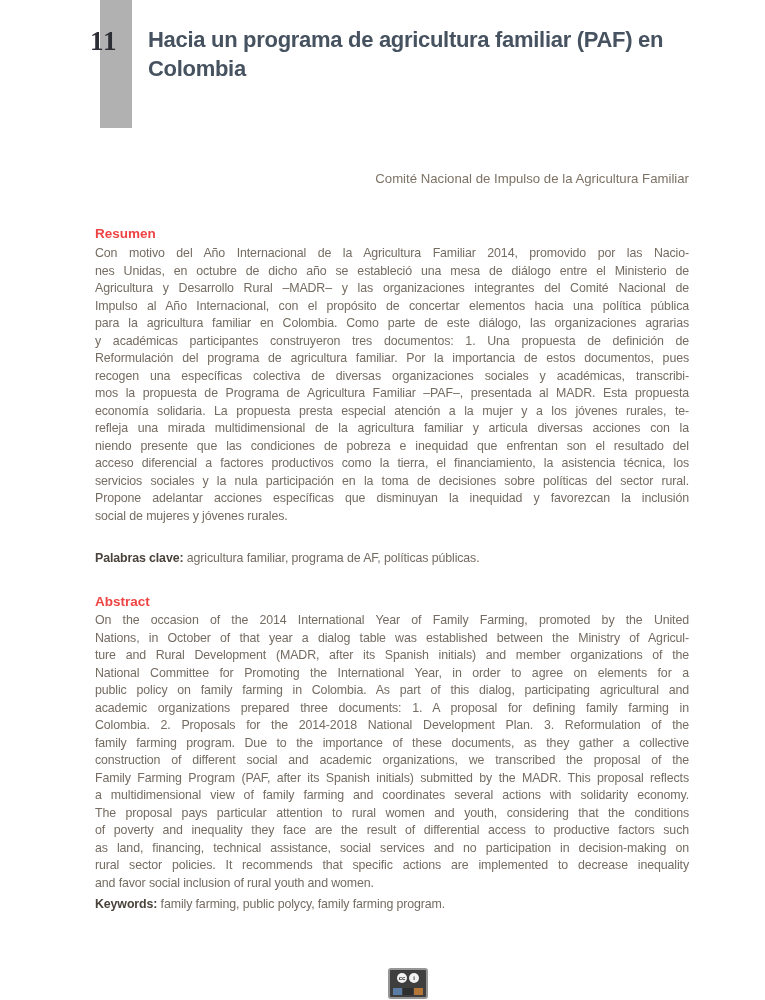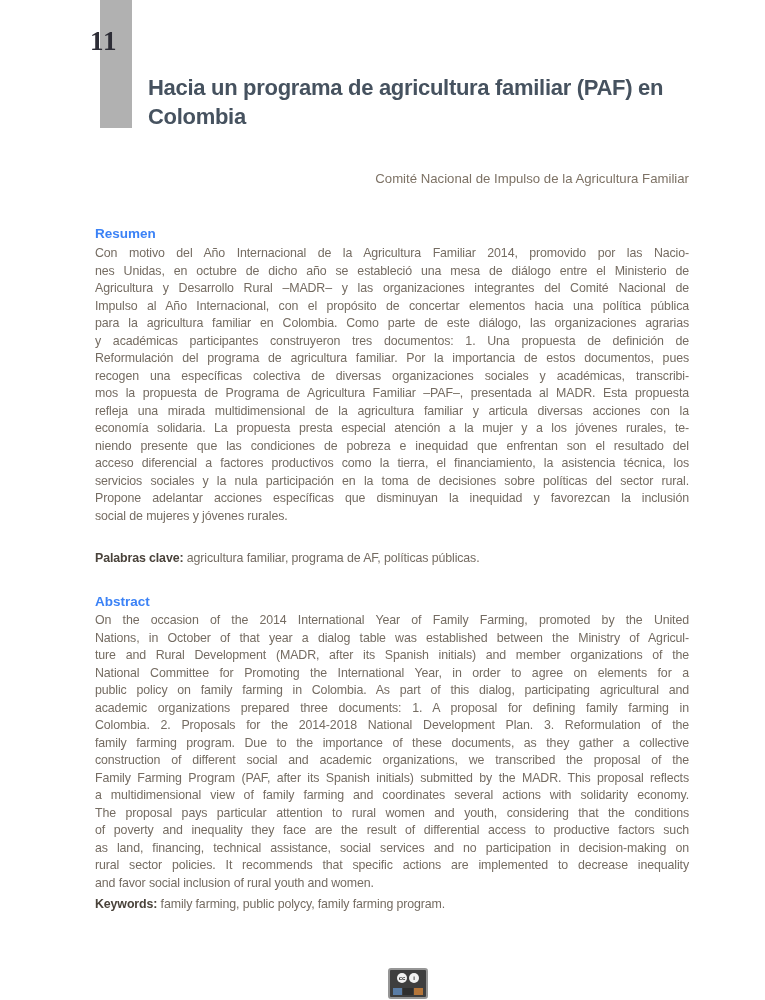--- a/index.html
+++ b/index.html
@@ -33,21 +33,20 @@
   
   .title-block {
     position: absolute;
     left: 148px; top: 25px;
     width: 545px;
     font-size: 22px;
     line-height: 29px;
     font-weight: 700;
     color: #46525f;
     letter-spacing: -0.3px;
-    margin-top: 48px;
   }
   .subtitle {
     position: absolute;
     left: 148px; top: 94px;
     width: 545px;
     font-size: 19.5px;
     font-weight: 700;
     color: #bcbcbc;
     letter-spacing: -0.2px;
   }
@@ -61,21 +60,21 @@
     font-size: 13.2px;
     color: #7d7265;
   }
 
   
   .sec-heading {
     position: absolute;
     left: 95px;
     font-size: 13.5px;
     font-weight: 700;
-    color: #3b82f6;
+    color: #ef4444;
   }
   .resumen-h  { top: 226px; }
   .abstract-h { top: 594px; }
 
   
   .para {
     position: absolute;
     left: 95px;
     width: 594px;
     font-size: 12.4px;
@@ -163,22 +162,22 @@
   <div class="para resumen-p">
       <div class="line">Con motivo del Año Internacional de la Agricultura Familiar 2014, promovido por las Nacio-</div>
       <div class="line">nes Unidas, en octubre de dicho año se estableció una mesa de diálogo entre el Ministerio de</div>
       <div class="line">Agricultura y Desarrollo Rural –MADR– y las organizaciones integrantes del Comité Nacional de</div>
       <div class="line">Impulso al Año Internacional, con el propósito de concertar elementos hacia una política pública</div>
       <div class="line">para la agricultura familiar en Colombia. Como parte de este diálogo, las organizaciones agrarias</div>
       <div class="line">y académicas participantes construyeron tres documentos: 1. Una propuesta de definición de</div>
       <div class="line">Reformulación del programa de agricultura familiar. Por la importancia de estos documentos, pues</div>
       <div class="line">recogen una específicas colectiva de diversas organizaciones sociales y académicas, transcribi-</div>
       <div class="line">mos la propuesta de Programa de Agricultura Familiar –PAF–, presentada al MADR. Esta propuesta</div>
+      <div class="line">economía solidaria. La propuesta presta especial atención a la mujer y a los jóvenes rurales, te-</div>
       <div class="line">refleja una mirada multidimensional de la agricultura familiar y articula diversas acciones con la</div>
-      <div class="line">economía solidaria. La propuesta presta especial atención a la mujer y a los jóvenes rurales, te-</div>
       <div class="line">niendo presente que las condiciones de pobreza e inequidad que enfrentan son el resultado del</div>
       <div class="line">acceso diferencial a factores productivos como la tierra, el financiamiento, la asistencia técnica, los</div>
       <div class="line">servicios sociales y la nula participación en la toma de decisiones sobre políticas del sector rural.</div>
       <div class="line">Propone adelantar acciones específicas que disminuyan la inequidad y favorezcan la inclusión</div>
       <div class="line">social de mujeres y jóvenes rurales.</div>
     </div>
 
   <div class="kw-line palabras">
     <span class="kw-label">Palabras clave:</span><span> agricultura familiar, programa de AF, políticas públicas.</span>
   </div>

